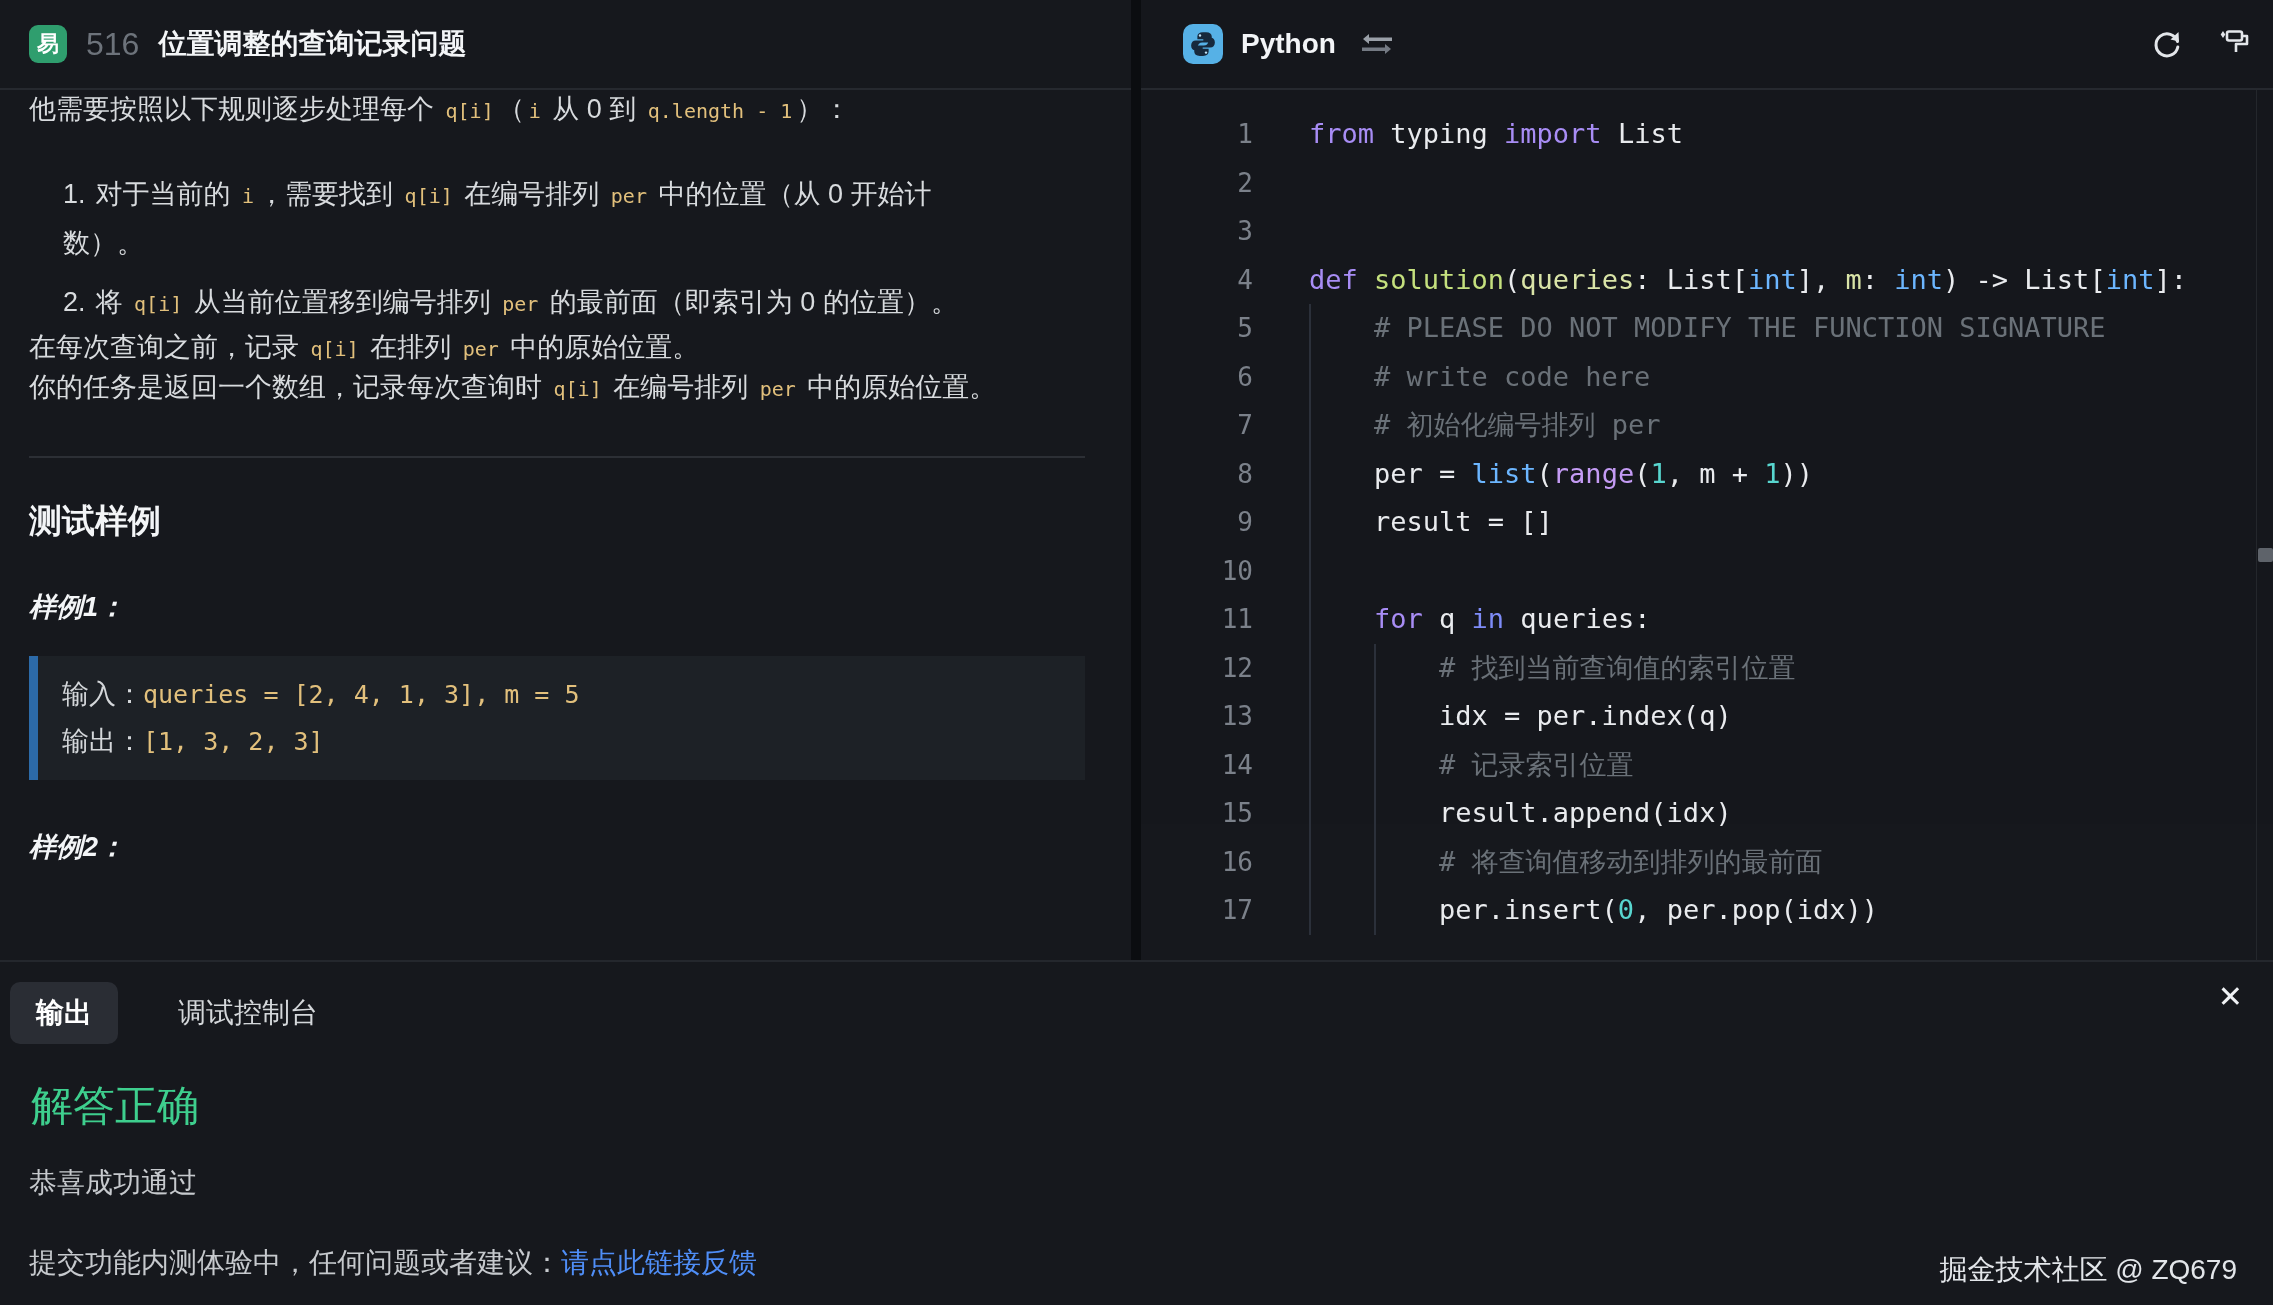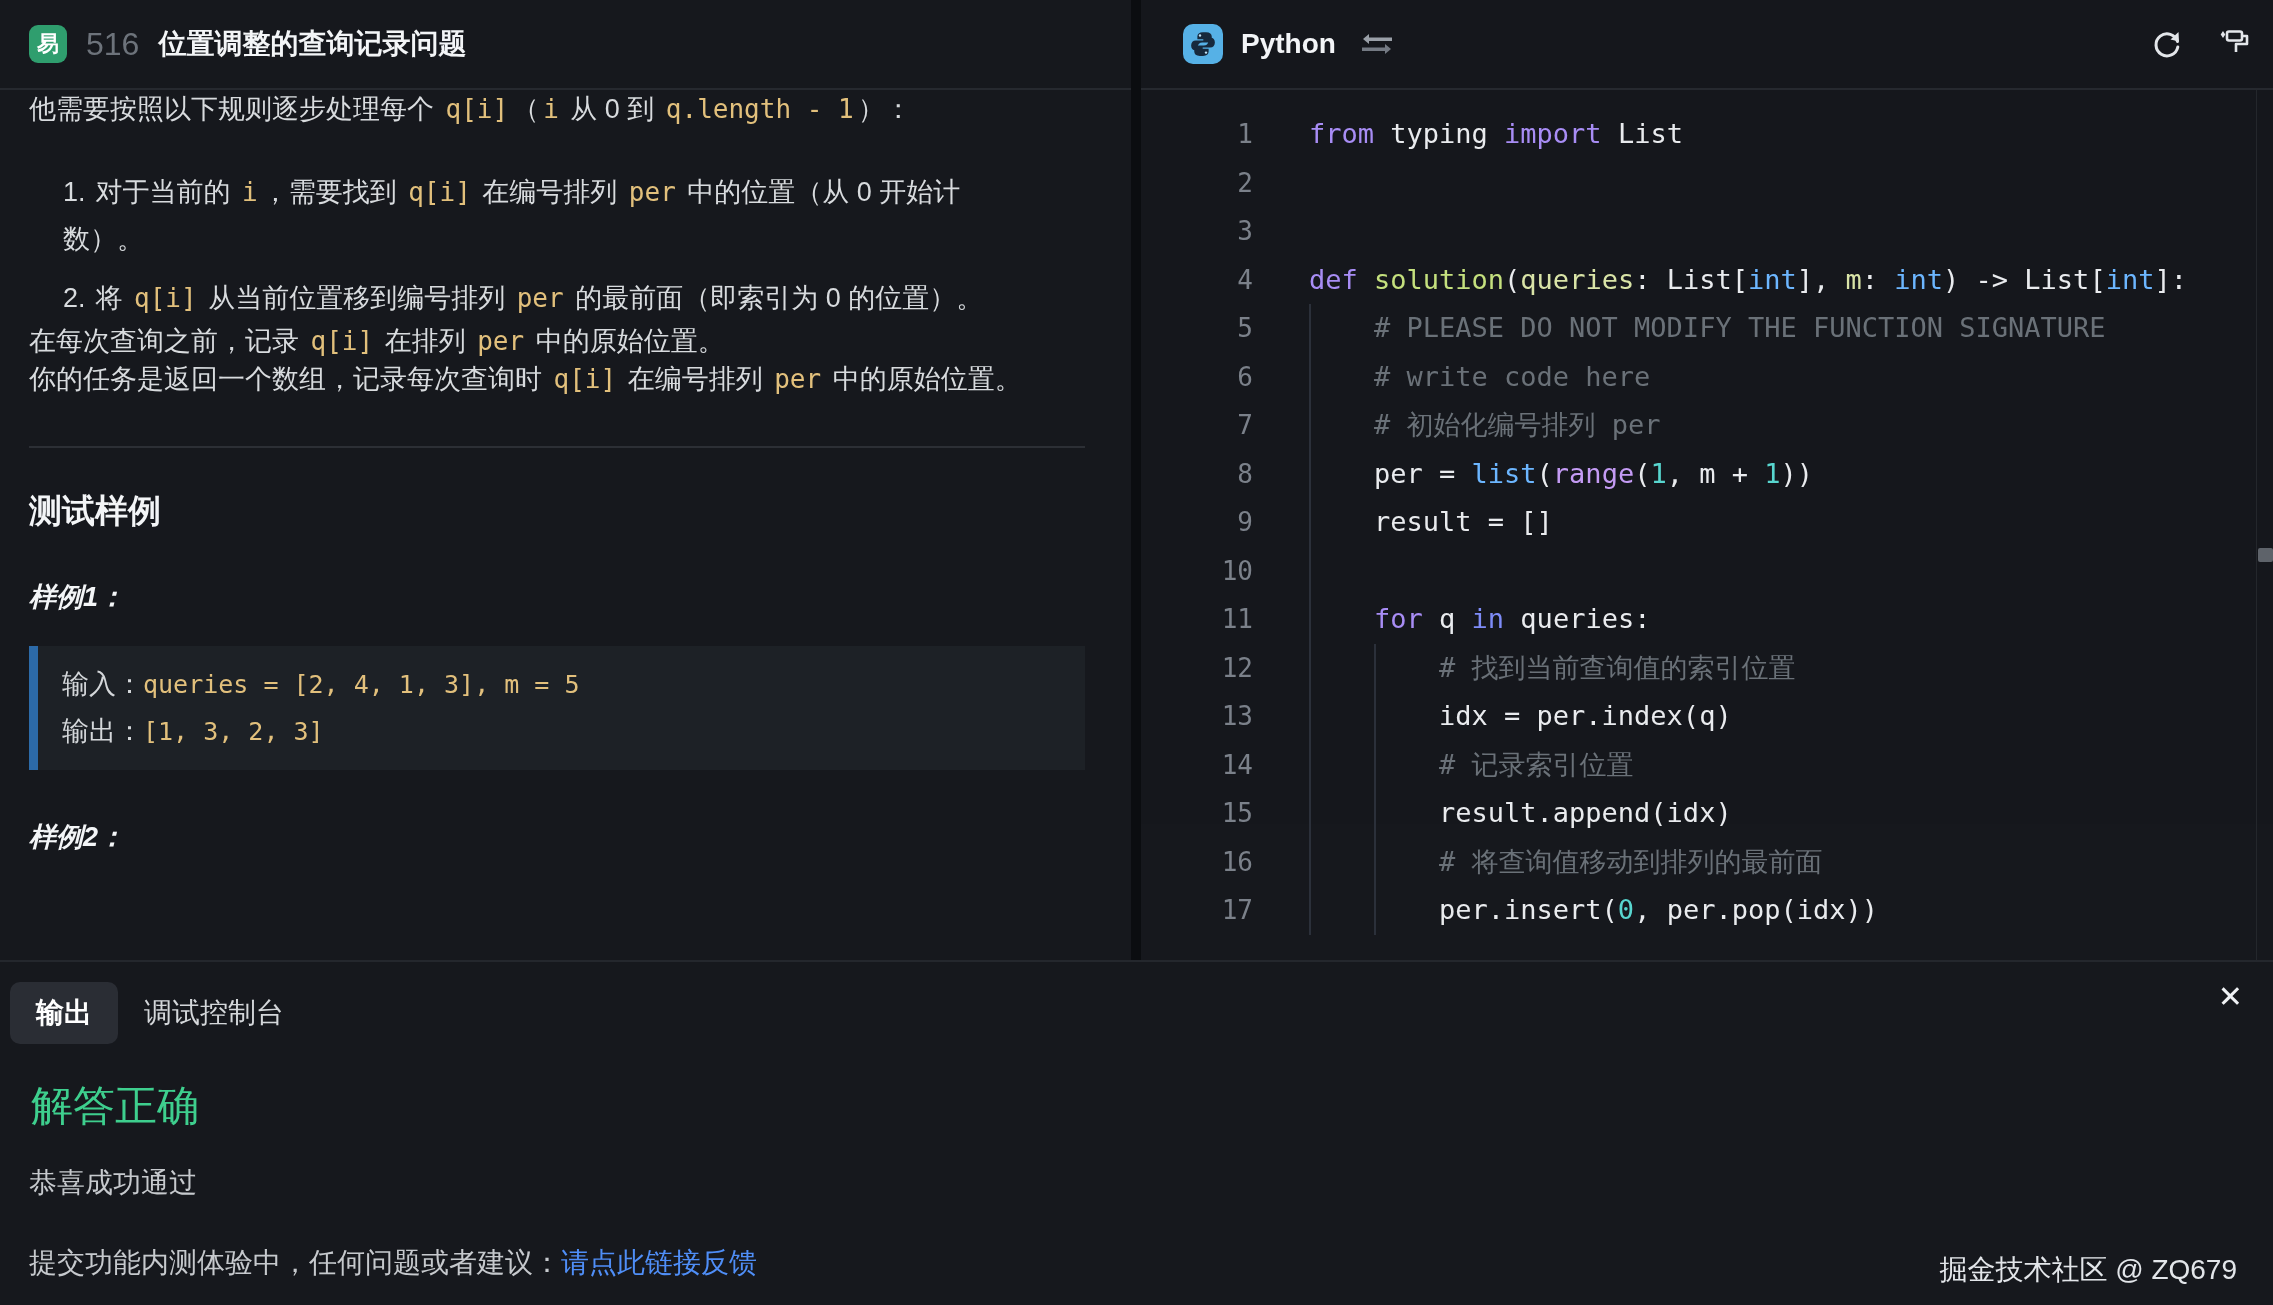--- a/index.html
+++ b/index.html
@@ -19,21 +19,21 @@
   .left-panel .panel-header{padding-left:29px;}
   .diff-badge{width:38px;height:38px;border-radius:9px;background:#2f9e6e;color:#fff;
     font-size:22px;font-weight:bold;display:flex;align-items:center;justify-content:center;flex:none;}
   .prob-id{color:#6d737b;font-size:32px;margin-left:19px;}
   .prob-title{color:#f3f5f7;font-size:28px;font-weight:bold;margin-left:19px;}
 
   
   .left-content{padding:0 46px 0 29px;height:868px;overflow:hidden;font-size:27px;line-height:38px;color:#d8dbde;}
   .left-content p{margin:0;}
   .p1{margin-top:30px;}
-  .ic{font-family:"DejaVu Sans Mono",monospace;font-size:26px;color:#e2c07c;padding:0 4px;}
+  .ic{font-family:"DejaVu Sans Mono",monospace;font-size:20px;color:#e2c07c;padding:0 4px;}
   ol.rules{list-style:none;margin:36px 0 0 0;padding:0 0 0 34px;}
   ol.rules li{line-height:47px;max-width:960px;margin-top:41px;}
   ol.rules li + li{margin-top:12px;}
   ol.rules .marker{margin-right:10px;}
   .p2{margin-top:32px;}
   .p3{margin-top:46px;}
   hr.sep{border:none;border-top:2px solid #2c2f35;margin:48px 0 0 0;}
   h2.samples{font-size:33px;color:#f3f5f7;margin:44px 0 0 0;font-weight:bold;}
   h4.sample-label{font-size:27px;color:#f3f5f7;margin:48px 0 0 0;font-weight:bold;font-style:italic;}
   .example-block{margin-top:30px;background:#1d2126;border-left:9px solid #2c6aa8;
@@ -58,21 +58,21 @@
   .lc{padding-left:56px;white-space:pre;font-family:"DejaVu Sans Mono",monospace;
     font-size:27px;line-height:48.5px;}
   .ig{position:absolute;top:0;bottom:0;width:2px;background:#2b303a;}
   .tok-kw{color:#a88df5}.tok-k2{color:#7e8cf8}.tok-fn{color:#c5e17e}
   .tok-pa{color:#d9e4a7}.tok-ty{color:#6cb6ff}.tok-nu{color:#58d6cf}
   .tok-co{color:#6a7178}.tok-bi{color:#6cb6ff}.tok-rn{color:#c49bf4}.tok-fg{color:#e9ebee}
   .scroll-track-line{position:absolute;left:1115px;top:90px;height:870px;width:1px;background:#24272c;}
   .scroll-thumb{position:absolute;left:1117px;top:548px;width:15px;height:14px;background:#5e636a;border-radius:2px;}
 
   
-  .tab-row{display:flex;align-items:center;padding:20px 0 0 10px;}
+  .tab-row{display:flex;align-items:center;padding:20px 0 0 10px;gap:34px;}
   .tab{font-size:28px;color:#d4d7da;padding:12px 26px;border-radius:10px;cursor:pointer;}
   .tab.active{background:#2a2d34;color:#ffffff;font-weight:bold;}
   .result-title{font-size:42px;color:#3ecf8e;margin:34px 0 0 31px;font-weight:normal;}
   .result-sub{font-size:28px;color:#c6c9cd;margin:30px 0 0 29px;}
   .feedback{font-size:28px;color:#c6c9cd;margin:42px 0 0 29px;}
   .feedback a{color:#4f8ef7;text-decoration:none;cursor:pointer;}
   .console-close{position:absolute;top:20px;right:30px;font-size:30px;color:#f0f2f5;cursor:pointer;line-height:30px;}
   .watermark{position:absolute;right:36px;bottom:16px;font-size:28px;color:#e3e6ea;}
 </style>
 </head>

